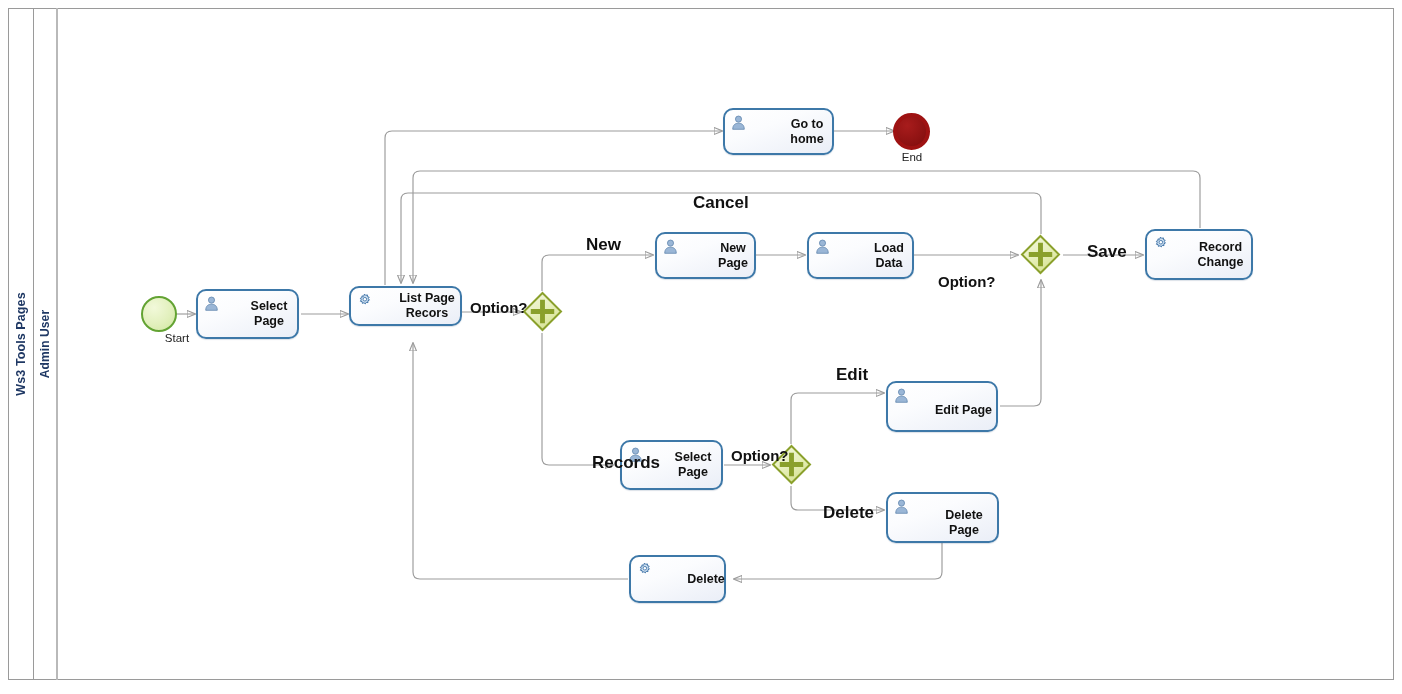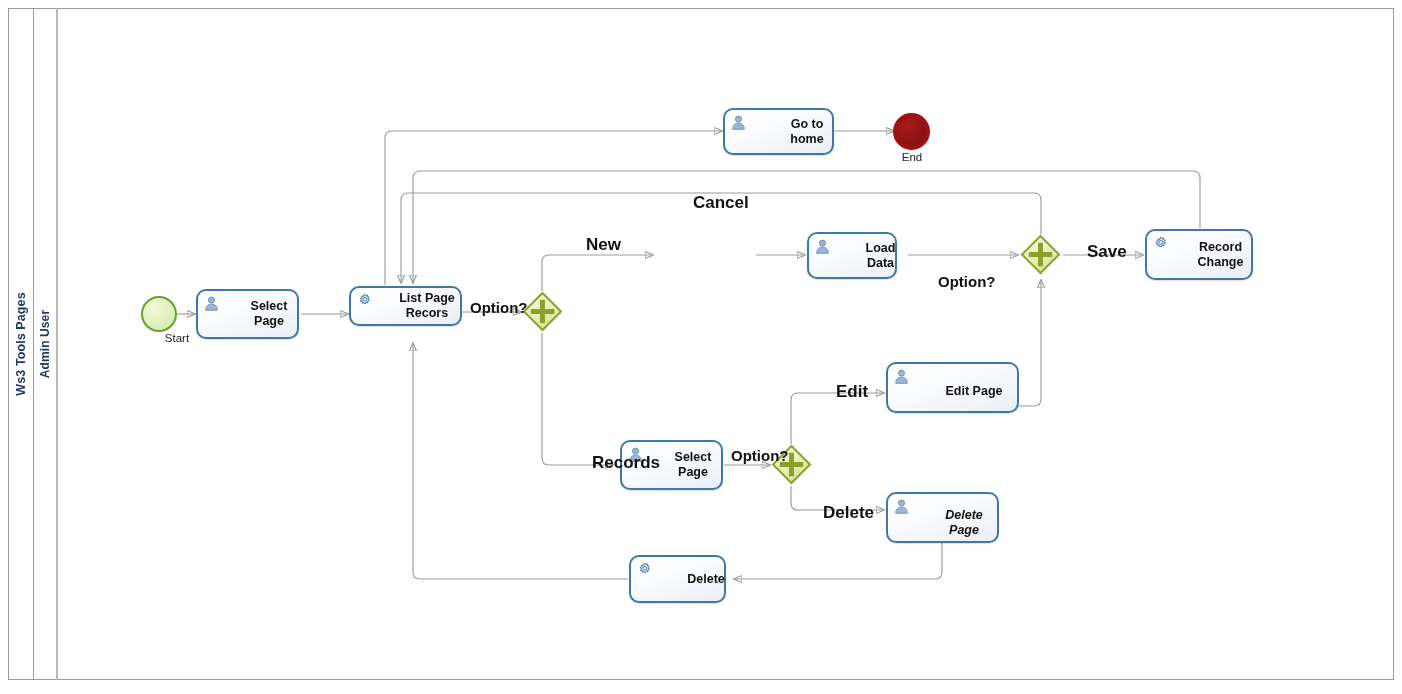--- a/index.html
+++ b/index.html
@@ -219,22 +219,29 @@
   </div>
 
   <div class="task" style="left:723px; top:108px; width:111px; height:47px;">
     <svg class="nicon" viewBox="0 0 20 20">
       <circle cx="10" cy="6" r="3.6" fill="#9ab6d6" stroke="#5c82ab" stroke-width="0.9"></circle>
       <path d="M3.2,18 C3.2,12.8 6.2,10.8 10,10.8 C13.8,10.8 16.8,12.8 16.8,18 Z" fill="#9ab6d6" stroke="#5c82ab" stroke-width="0.9"></path>
     </svg>
     <span class="tlabel" style="margin-left:14px;">Go to home</span>
   </div>
 
-
-  <div class="task" style="left:807px; top:232px; width:90px; height:47px;">
+  <div class="task" style="left:655px; top:232px; width:101px; height:47px;">
+    <svg class="nicon" viewBox="0 0 20 20">
+      <circle cx="10" cy="6" r="3.6" fill="#9ab6d6" stroke="#5c82ab" stroke-width="0.9"></circle>
+      <path d="M3.2,18 C3.2,12.8 6.2,10.8 10,10.8 C13.8,10.8 16.8,12.8 16.8,18 Z" fill="#9ab6d6" stroke="#5c82ab" stroke-width="0.9"></path>
+    </svg>
+    <span class="tlabel" style="margin-left:12px;">New Page</span>
+  </div>
+
+  <div class="task" style="left:807px; top:232px; width:107px; height:47px;">
     <svg class="nicon" viewBox="0 0 20 20">
       <circle cx="10" cy="6" r="3.6" fill="#9ab6d6" stroke="#5c82ab" stroke-width="0.9"></circle>
       <path d="M3.2,18 C3.2,12.8 6.2,10.8 10,10.8 C13.8,10.8 16.8,12.8 16.8,18 Z" fill="#9ab6d6" stroke="#5c82ab" stroke-width="0.9"></path>
     </svg>
     <span class="tlabel" style="margin-left:14px;">Load Data</span>
   </div>
 
   <div class="task" style="left:1145px; top:229px; width:108px; height:51px;">
     <svg class="nicon" viewBox="0 0 20 20">
       <path d="M10,2.4 L11.4,4.0 L13.4,3.4 L13.5,5.5 L15.5,6.1 L14.4,7.9 L15.8,9.5 L13.9,10.4 L14.1,12.5 L12.0,12.2 L10.9,14.0 L9.4,12.6 L7.5,13.4 L7.2,11.3 L5.2,10.9 L6.2,9.1 L5.0,7.4 L7.0,6.7 L7.0,4.6 L9.0,5.0 Z" fill="#cfe0f0" stroke="#3a6fa5" stroke-width="1.1" stroke-linejoin="round"></path>
@@ -246,34 +253,34 @@
 
   <div class="task" style="left:620px; top:440px; width:103px; height:50px;">
     <svg class="nicon" viewBox="0 0 20 20">
       <circle cx="10" cy="6" r="3.6" fill="#9ab6d6" stroke="#5c82ab" stroke-width="0.9"></circle>
       <path d="M3.2,18 C3.2,12.8 6.2,10.8 10,10.8 C13.8,10.8 16.8,12.8 16.8,18 Z" fill="#9ab6d6" stroke="#5c82ab" stroke-width="0.9"></path>
     </svg>
     <span class="tlabel">Select
 Page</span>
   </div>
 
-  <div class="task" style="left:886px; top:362px; width:133px; height:51px;">
+  <div class="task" style="left:886px; top:381px; width:112px; height:51px;">
     <svg class="nicon" viewBox="0 0 20 20">
       <circle cx="10" cy="6" r="3.6" fill="#9ab6d6" stroke="#5c82ab" stroke-width="0.9"></circle>
       <path d="M3.2,18 C3.2,12.8 6.2,10.8 10,10.8 C13.8,10.8 16.8,12.8 16.8,18 Z" fill="#9ab6d6" stroke="#5c82ab" stroke-width="0.9"></path>
     </svg>
     <span class="tlabel" style="margin-top:8px;">Edit Page</span>
   </div>
 
   <div class="task" style="left:886px; top:492px; width:113px; height:51px;">
     <svg class="nicon" viewBox="0 0 20 20">
       <circle cx="10" cy="6" r="3.6" fill="#9ab6d6" stroke="#5c82ab" stroke-width="0.9"></circle>
       <path d="M3.2,18 C3.2,12.8 6.2,10.8 10,10.8 C13.8,10.8 16.8,12.8 16.8,18 Z" fill="#9ab6d6" stroke="#5c82ab" stroke-width="0.9"></path>
     </svg>
-    <span class="tlabel" style="margin-top:10px;font-style:italic;">Delete Page</span>
+    <span class="tlabel" style="margin-top:10px;">Delete Page</span>
   </div>
 
   <div class="task" style="left:629px; top:555px; width:97px; height:48px;">
     <svg class="nicon" viewBox="0 0 20 20">
       <path d="M10,2.4 L11.4,4.0 L13.4,3.4 L13.5,5.5 L15.5,6.1 L14.4,7.9 L15.8,9.5 L13.9,10.4 L14.1,12.5 L12.0,12.2 L10.9,14.0 L9.4,12.6 L7.5,13.4 L7.2,11.3 L5.2,10.9 L6.2,9.1 L5.0,7.4 L7.0,6.7 L7.0,4.6 L9.0,5.0 Z" fill="#cfe0f0" stroke="#3a6fa5" stroke-width="1.1" stroke-linejoin="round"></path>
       <circle cx="10.4" cy="8.5" r="2.1" fill="#ffffff" stroke="#3a6fa5" stroke-width="1"></circle>
     </svg>
     <span class="tlabel" style="margin-left:14px;">Delete</span>
   </div>
 
@@ -306,17 +313,17 @@
   <div class="flow-label" style="left:938px; top:273px;">Option?</div>
 
   <div class="flow-label bold" style="left:1087px; top:242px;">Save</div>
 
   <div class="flow-label bold" style="left:693px; top:193px;">Cancel</div>
 
   <div class="flow-label bold" style="left:592px; top:453px;">Records</div>
 
   <div class="flow-label" style="left:731px; top:447px;">Option?</div>
 
-  <div class="flow-label bold" style="left:836px; top:382px;">Edit</div>
+  <div class="flow-label bold" style="left:836px; top:365px;">Edit</div>
 
   <div class="flow-label bold" style="left:823px; top:503px;">Delete</div>
 
 </div>
 
 </body></html>

